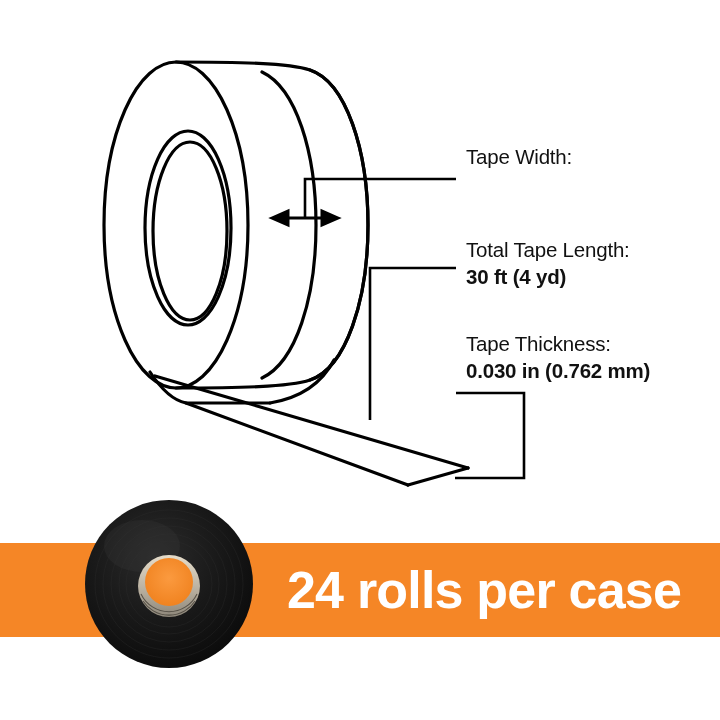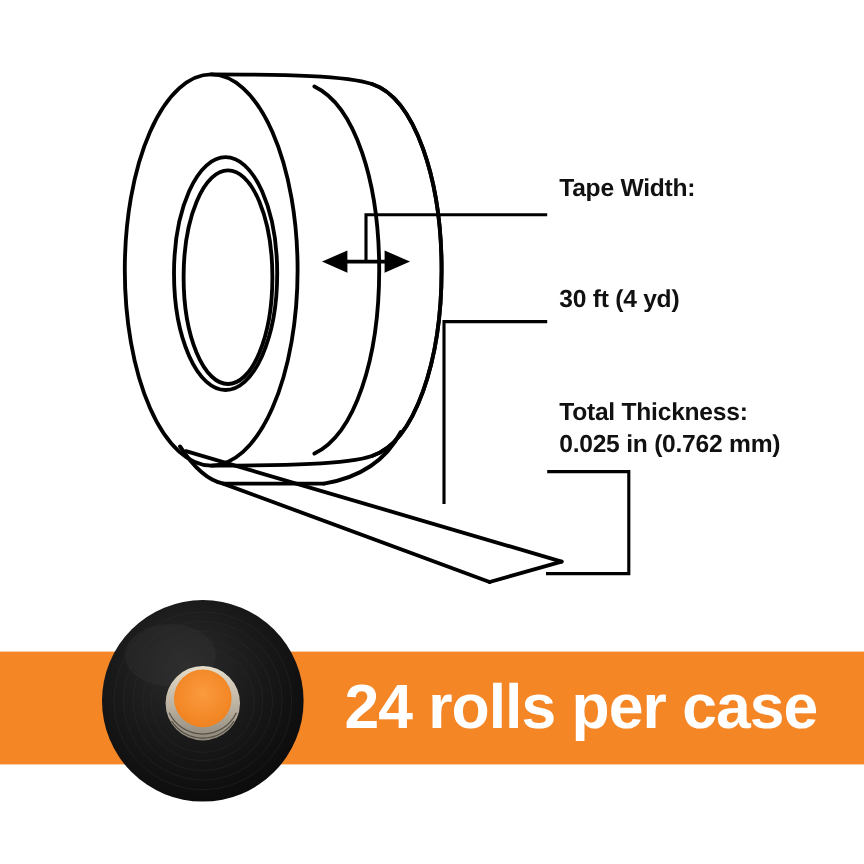--- a/index.html
+++ b/index.html
@@ -33,21 +33,21 @@
   }
 
   
   .spec-block {
     position: absolute;
     left: 466px;
     width: 250px;
   }
   .spec-title {
     font-size: 20.5px;
-    font-weight: bold;
+    font-weight: normal;
     color: #111111;
     letter-spacing: -0.2px;
     line-height: 1.32;
     white-space: nowrap;
   }
   .spec-value {
     font-size: 20.5px;
     font-weight: bold;
     color: #111111;
     letter-spacing: -0.2px;
@@ -145,26 +145,27 @@
 
       <path d="M 455,478 L 524,478 L 524,393 L 456,393"></path>
     </g>
   </svg>
 
   <div class="spec-block" id="spec-width">
     <div class="spec-title">Tape Width:</div>
   </div>
 
   <div class="spec-block" id="spec-length">
+    <div class="spec-title">Total Tape Length:</div>
     <div class="spec-value">30 ft (4 yd)</div>
   </div>
 
   <div class="spec-block" id="spec-thick">
-    <div class="spec-title">Total Thickness:</div>
-    <div class="spec-value">0.025 in (0.762 mm)</div>
+    <div class="spec-title">Tape Thickness:</div>
+    <div class="spec-value">0.030 in (0.762 mm)</div>
   </div>
 
   <div id="banner"></div>
 
   <svg id="roll-photo" viewBox="0 0 170 170" xmlns="http://www.w3.org/2000/svg">
     <defs>
       <radialGradient id="bodyGrad" cx="42%" cy="34%" r="78%">
         <stop offset="0%" stop-color="#2b2b2b"></stop>
         <stop offset="45%" stop-color="#1a1a1a"></stop>
         <stop offset="100%" stop-color="#070707"></stop>

